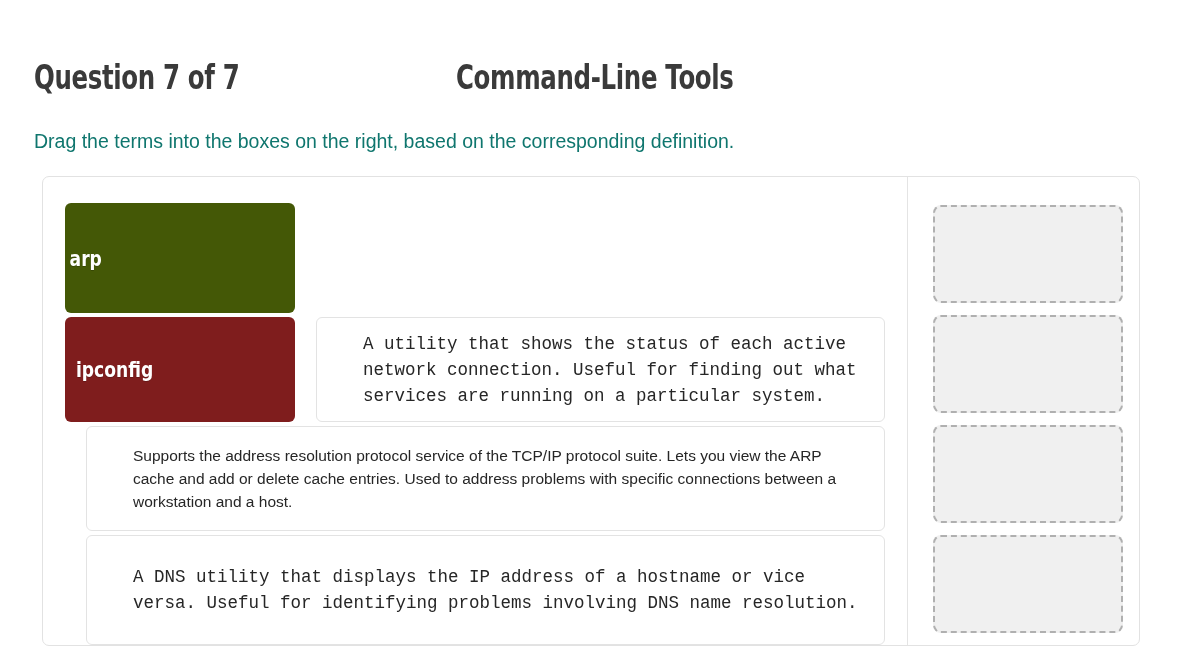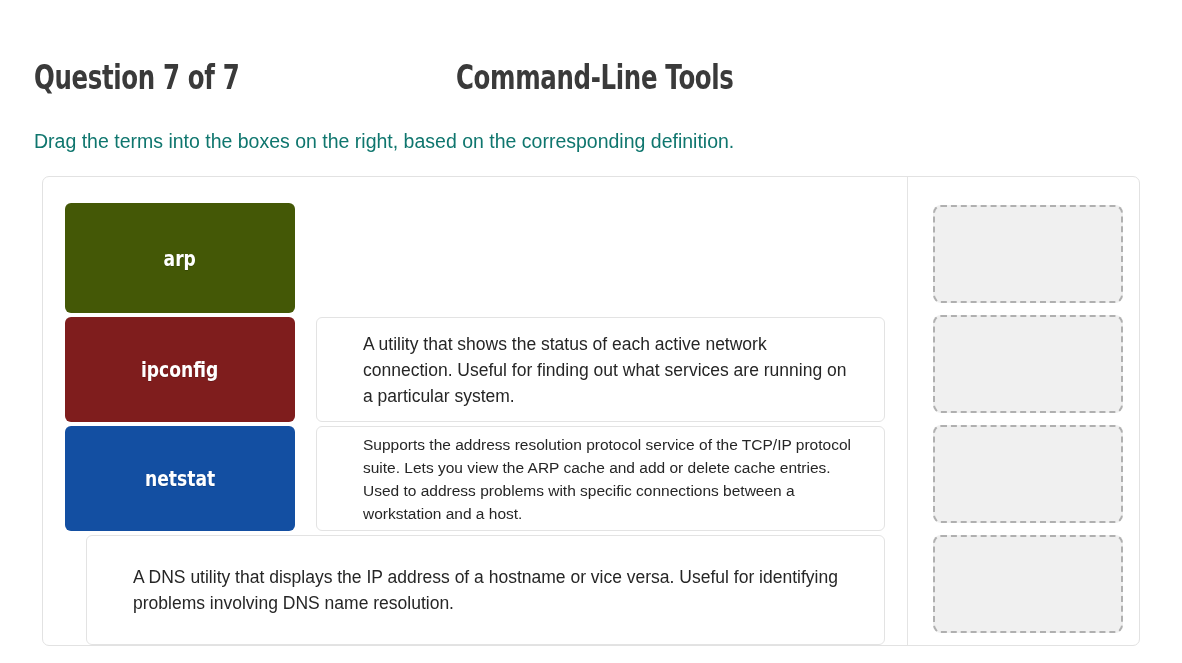--- a/index.html
+++ b/index.html
@@ -97,21 +97,21 @@
     align-items: stretch;
     margin-bottom: 4px;
   }
 
   .term-tile {
     width: 230px;
     min-width: 230px;
     border-radius: 6px;
     display: flex;
     align-items: center;
-    justify-content: center;
+    justify-content: flex-start;
     color: #ffffff;
     box-sizing: border-box;
   }
   .term-label {
     font-family: "DejaVu Sans", sans-serif;
     font-weight: bold;
     font-size: 22px;
     letter-spacing: 0px;
     transform: scaleX(0.78);
     color: #ffffff;
@@ -128,21 +128,21 @@
     background: #ffffff;
     display: flex;
     align-items: center;
     padding: 6px 26px 6px 46px;
   }
   .def-text {
     color: #262626;
     font-family: "Liberation Sans", sans-serif;
   }
   .def-size-sm .def-text { font-size: 15.5px; line-height: 23px; }
-  .def-size-md .def-text { font-size: 17.5px; line-height: 26px; }
+  .def-size-md .def-text { font-size: 17.5px; line-height: 26px; font-family: Liberation Mono, monospace; }
 
   .row-h-110 { height: 110px; }
   .row-h-105 { height: 105px; }
 
   
   .dropzones {
     position: absolute;
     left: 890px;
     top: 28px;
     width: 190px;
@@ -184,23 +184,20 @@
         <div class="pair-row row-h-105">
           <div class="term-tile" style="background:#7f1d1d;">
             <span class="term-label">ipconfig</span>
           </div>
           <div class="def-box def-size-md">
             <span class="def-text">A utility that shows the status of each active network connection. Useful for finding out what services are running on a particular system.</span>
           </div>
         </div>
 
         <div class="pair-row row-h-105">
-          <div class="term-tile" style="background:#134fa2;">
-            <span class="term-label">netstat</span>
-          </div>
           <div class="def-box def-size-sm">
             <span class="def-text">Supports the address resolution protocol service of the TCP/IP protocol suite. Lets you view the ARP cache and add or delete cache entries. Used to address problems with specific connections between a workstation and a host.</span>
           </div>
         </div>
 
         <div class="pair-row row-h-110">
           <div class="def-box def-size-md">
             <span class="def-text">A DNS utility that displays the IP address of a hostname or vice versa.  Useful for identifying problems involving DNS name resolution.</span>
           </div>
         </div>

